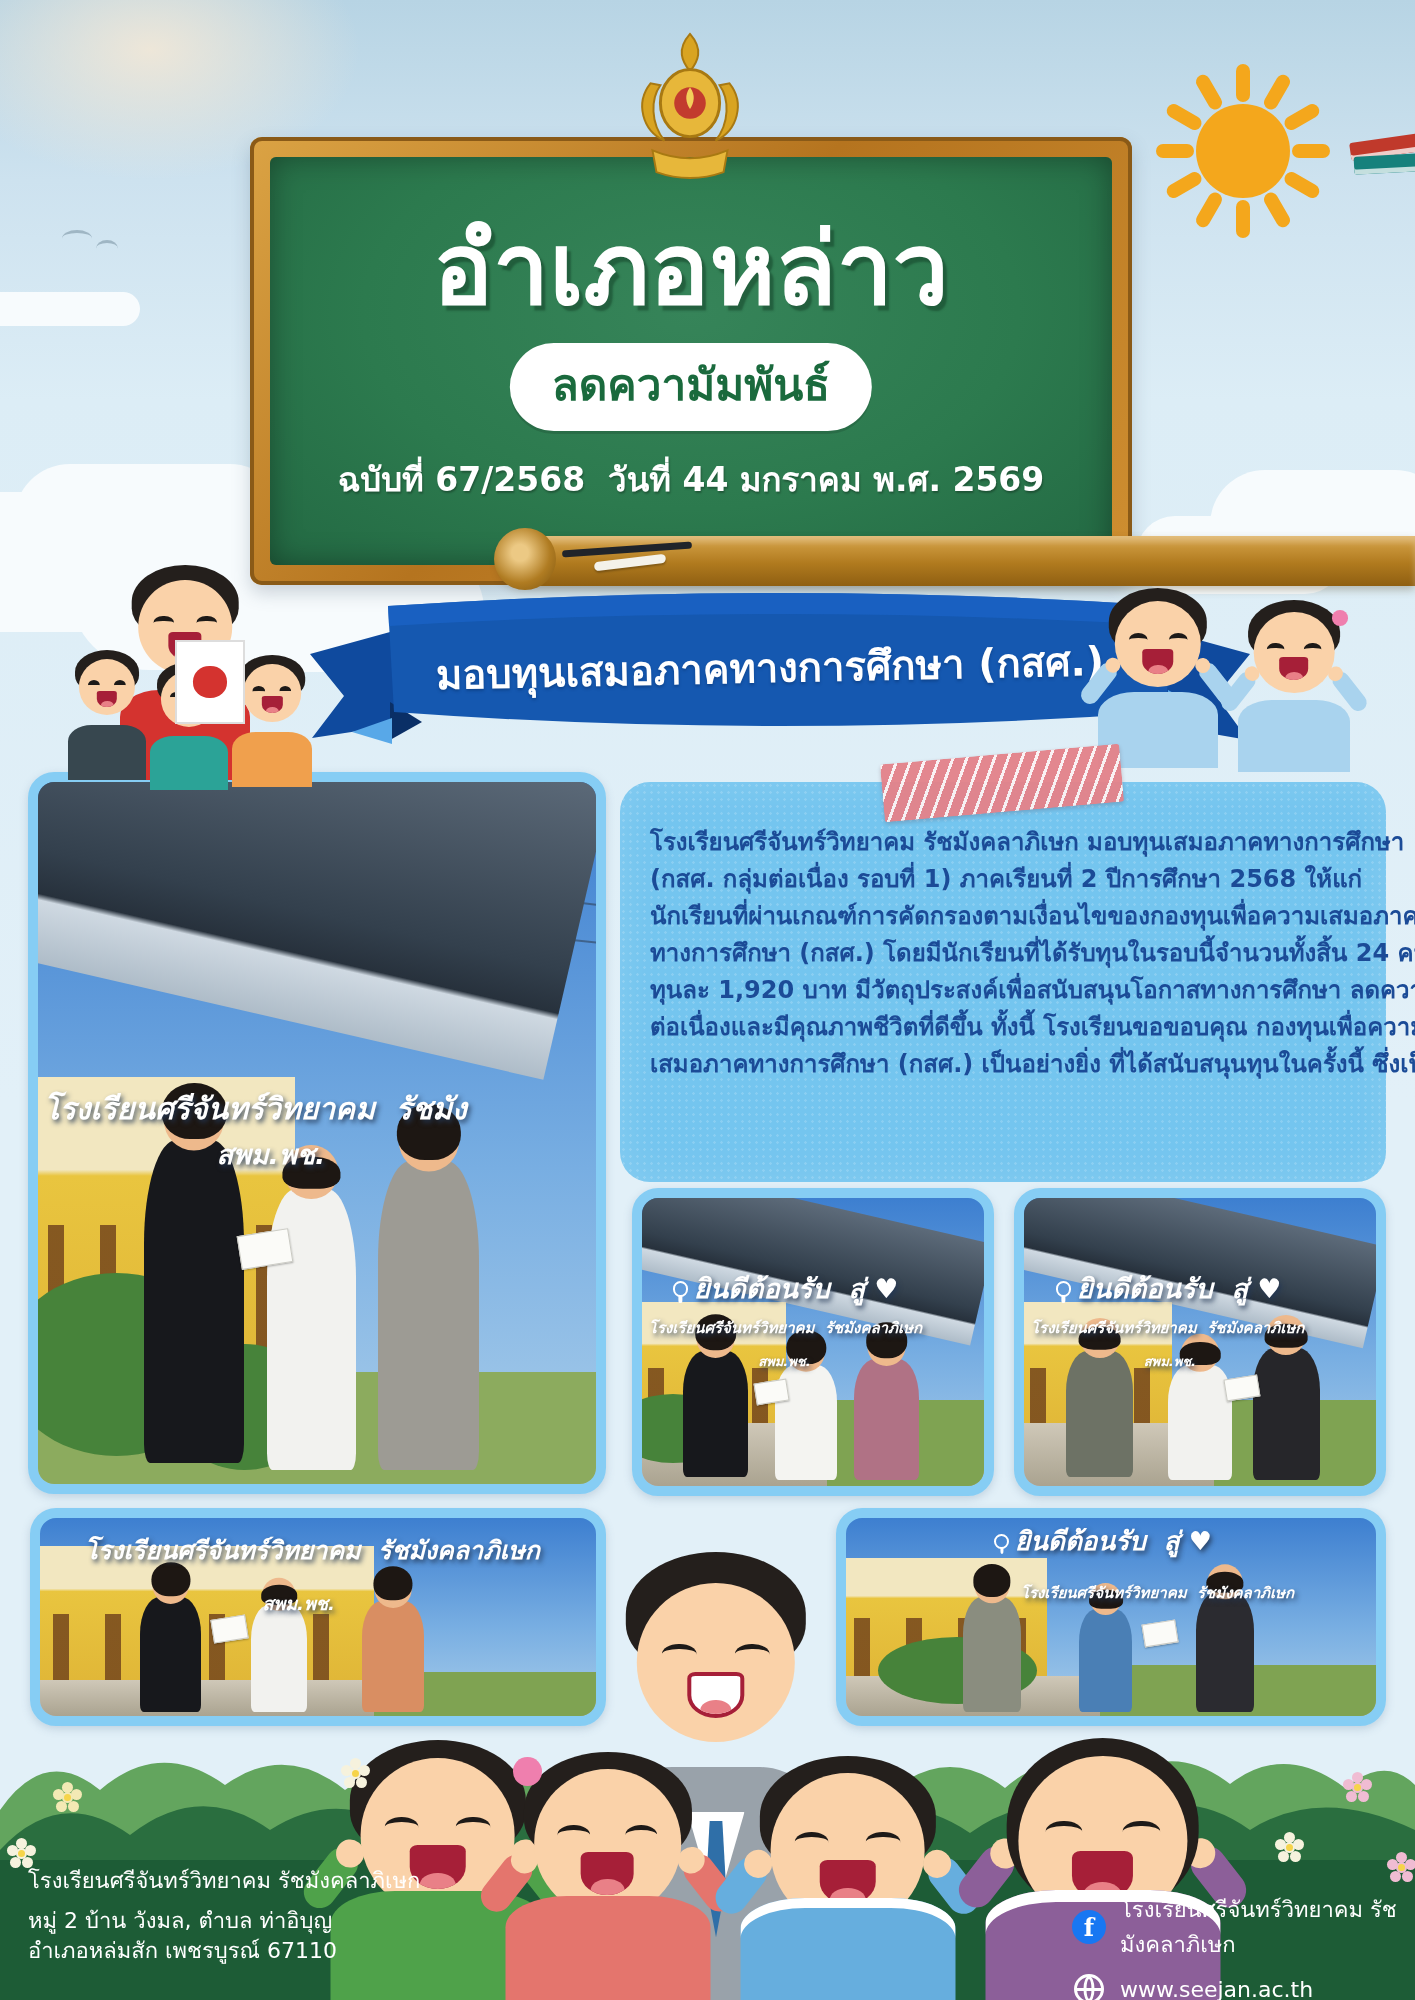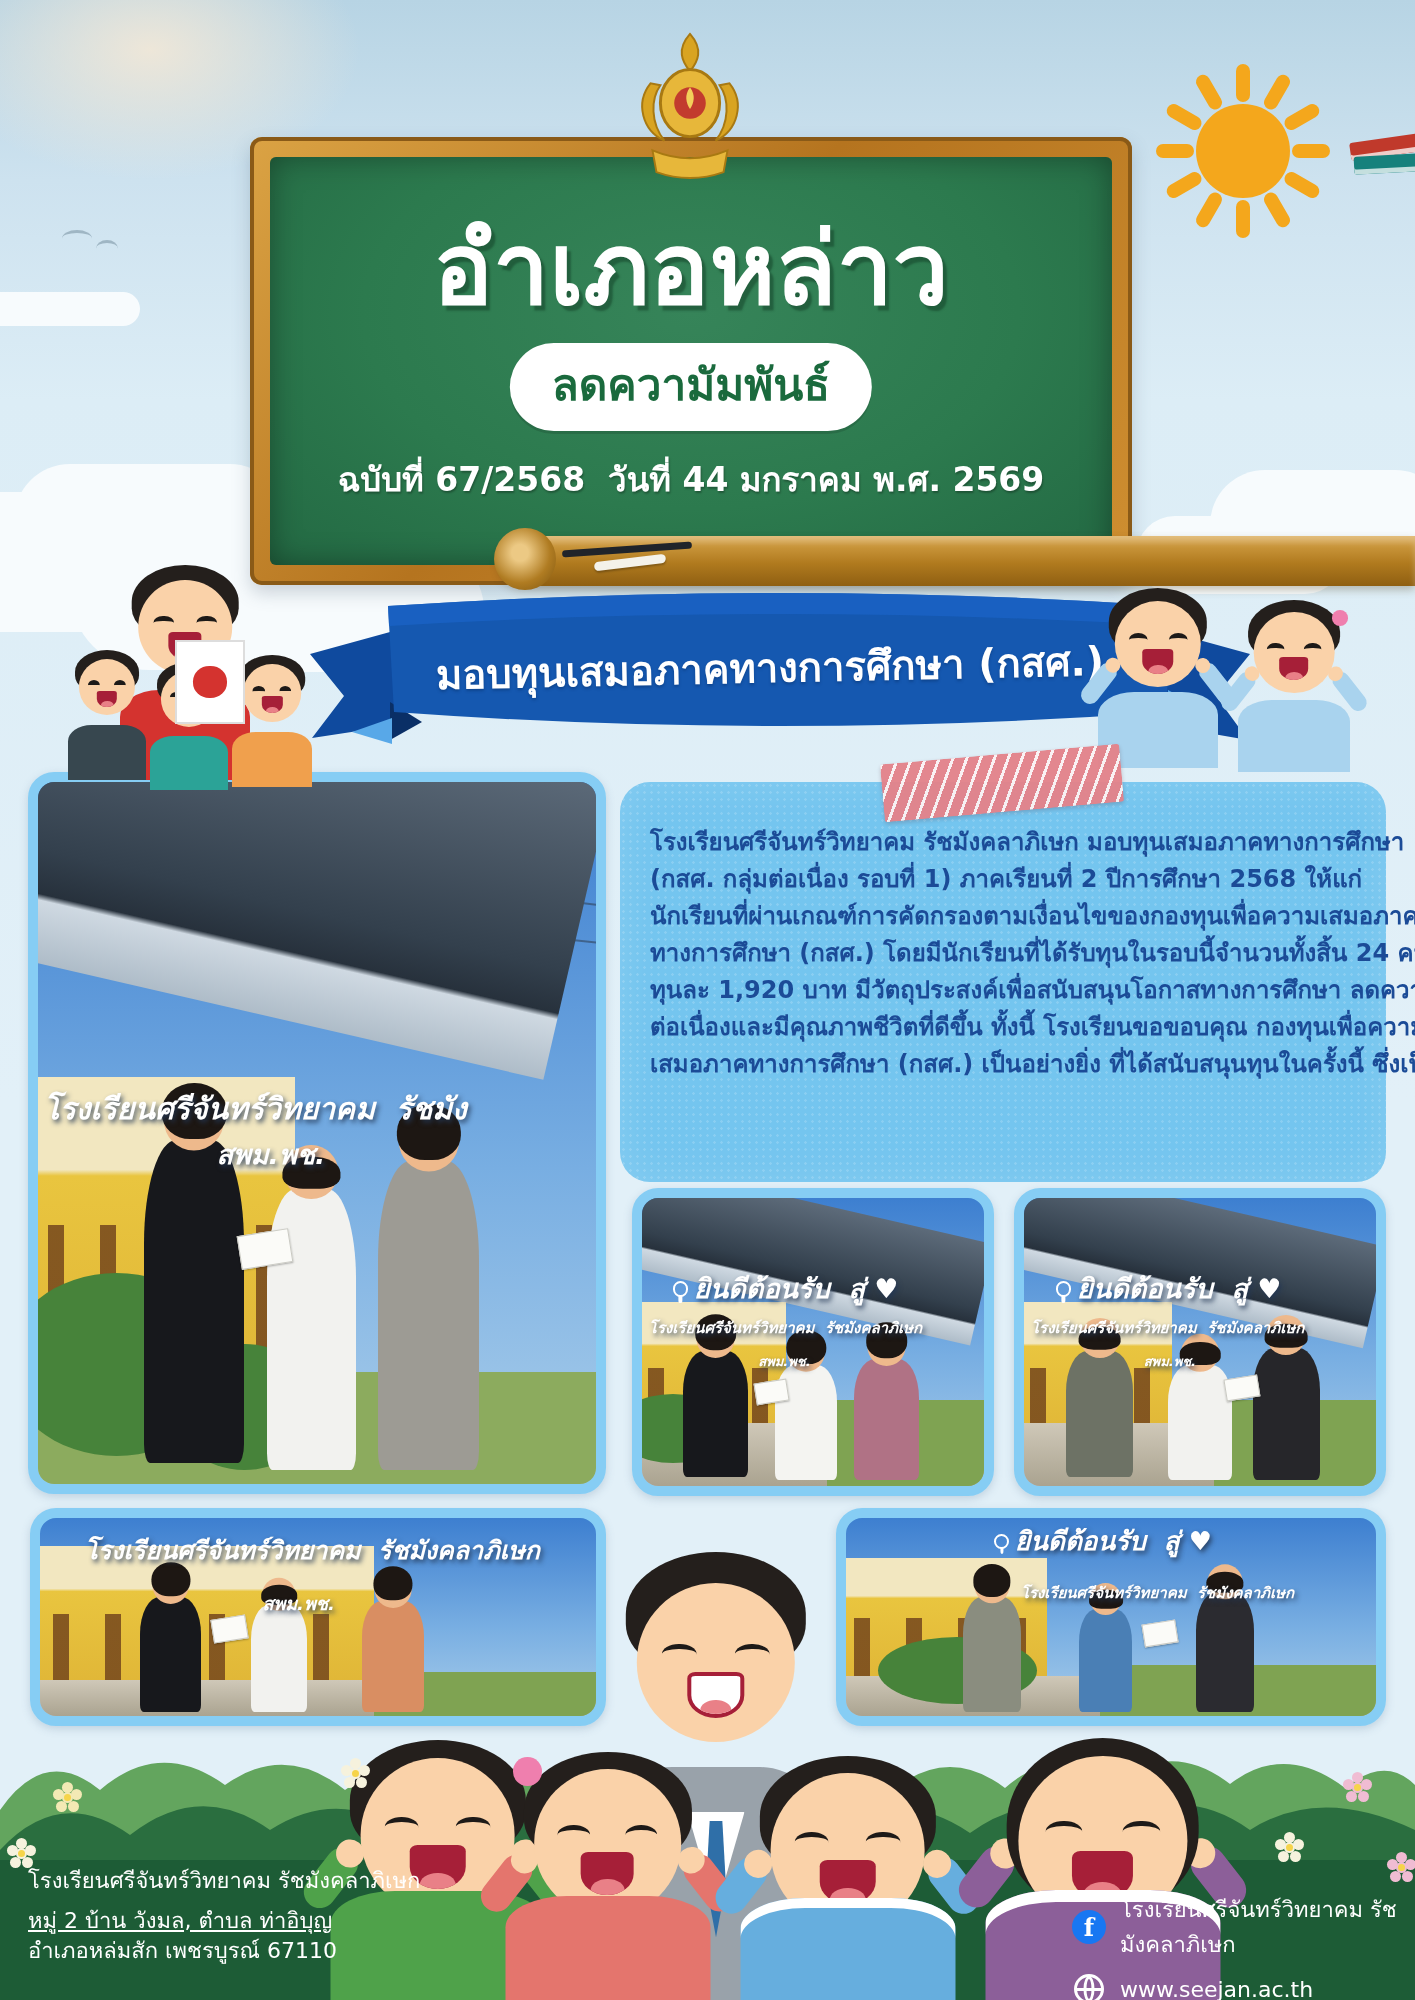--- a/index.html
+++ b/index.html
@@ -113,21 +113,21 @@
     background:#2f6fa8;clip-path:polygon(18% 0,82% 0,100% 55%,50% 100%,0 55%);}
   .toon .scrunchie{position:absolute;width:14%;aspect-ratio:1;background:#ef7fae;border-radius:50%;}
   
   .bushes{position:absolute;left:0;top:1730px;z-index:3;}
   .flower{position:absolute;width:11px;height:11px;border-radius:50%;background:var(--fc);z-index:5;
     box-shadow:0 -10px 0 var(--fc),9px -3px 0 var(--fc),6px 9px 0 var(--fc),-6px 9px 0 var(--fc),-9px -3px 0 var(--fc);}
   .flower::after{content:"";position:absolute;inset:2px;border-radius:50%;background:#f6d44a;}
   .footer-left{position:absolute;left:28px;top:1866px;z-index:6;color:#fff;}
   .footer-dept{font-size:29px;font-weight:800;margin-bottom:8px;}
   .footer-line{font-size:22px;font-weight:500;line-height:30px;}
-  .footer-line.gap{margin-top:10px;text-decoration:underline;}
+  .footer-line.gap{margin-top:10px;}
   .footer-right{position:absolute;left:1072px;top:1892px;z-index:6;color:#fff;}
   .fr-row{display:flex;align-items:center;margin-bottom:12px;}
   .fb-icon{width:34px;height:34px;border-radius:50%;background:#1877f2;color:#fff;flex:0 0 34px;
     display:flex;align-items:center;justify-content:center;font-weight:800;font-size:24px;
     font-family:"DejaVu Serif","Liberation Serif",serif;margin-right:14px;}
   .globe-icon{width:30px;height:30px;border-radius:50%;border:3px solid #fff;flex:0 0 30px;
     position:relative;margin:0 16px 0 2px;box-sizing:border-box;}
   .globe-icon::before{content:"";position:absolute;left:-1px;right:-1px;top:50%;height:3px;margin-top:-1.5px;background:#fff;}
   .globe-icon::after{content:"";position:absolute;left:50%;top:-1px;bottom:-1px;width:46%;
     transform:translateX(-50%);border:3px solid #fff;border-radius:50%;box-sizing:border-box;}

